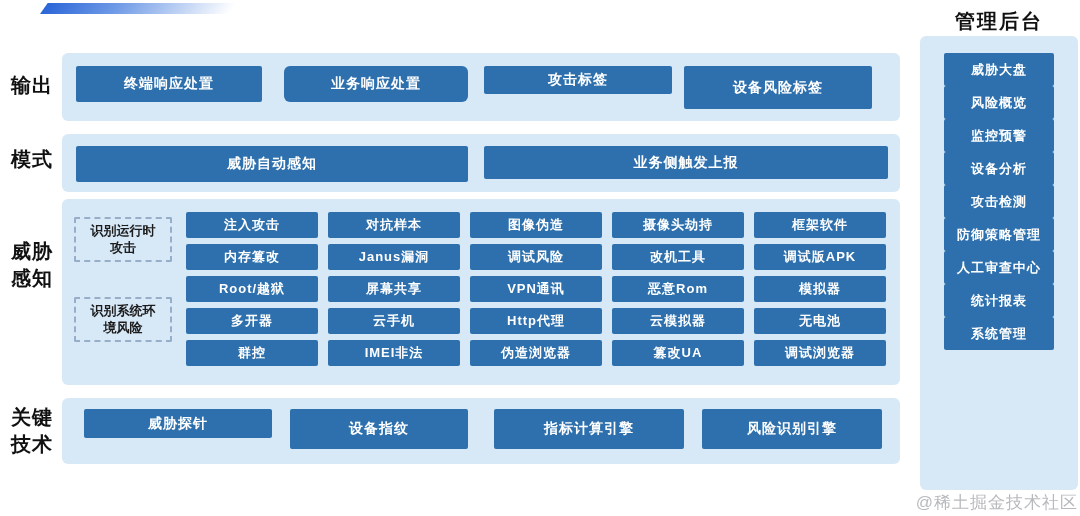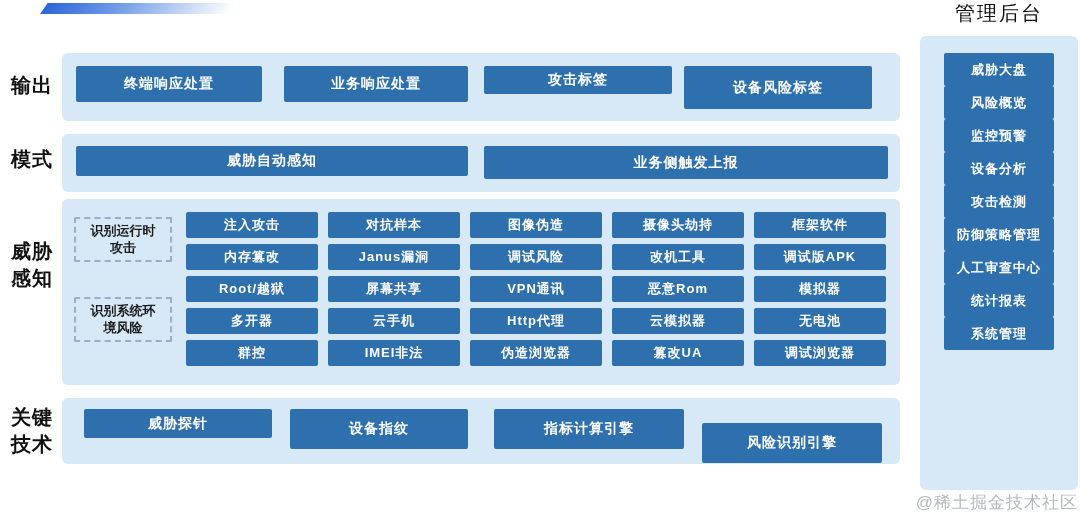--- a/index.html
+++ b/index.html
@@ -30,22 +30,22 @@
     border:2px dashed #97aec8;border-radius:2px;display:flex;flex-direction:column;
     align-items:center;justify-content:center;color:#1c1c1c;font-size:13px;
     font-weight:bold;line-height:1.3;}
 
   .threat-grid{position:absolute;left:124px;top:13px;width:700px;
     display:grid;grid-template-columns:repeat(5,132px);column-gap:10px;row-gap:6px;}
   .grid-btn{height:26px;background:var(--btn-blue);color:#fff;font-weight:bold;
     font-size:13px;display:flex;align-items:center;justify-content:center;
     border-radius:2px;letter-spacing:1px;}
 
-  .admin-title{position:absolute;left:920px;top:0;width:158px;text-align:center;
-    color:var(--label-black);font-weight:400;font-size:20px;letter-spacing:2px;}
+  .admin-title{position:absolute;left:920px;top:8px;width:158px;text-align:center;
+    color:var(--label-black);font-weight:700;font-size:20px;letter-spacing:2px;}
   .admin-panel{left:920px;top:36px;width:158px;height:454px;
     display:flex;flex-direction:column;padding:17px 24px 8px 24px;}
   .admin-btn{height:33px;min-height:33px;background:var(--btn-blue);color:#fff;
     font-weight:bold;font-size:13px;display:flex;align-items:center;justify-content:center;
     border-radius:2px;letter-spacing:1px;}
 
   .watermark{position:absolute;right:2px;bottom:2px;font-size:17px;
     color:var(--watermark-gray);letter-spacing:1px;}
 </style>
 </head>
@@ -65,27 +65,27 @@
     <span style="display:block">威胁</span>
     <span style="display:block">感知</span>
   </div>
   <div class="side-label" style="top:404px;">
     <span style="display:block">关键</span>
     <span style="display:block">技术</span>
   </div>
 
   <div class="panel panel-main" style="top:53px;height:68px;">
     <div class="btn" style="left:14px;top:13px;width:186px;height:36px;">终端响应处置</div>
-    <div class="btn" style="left:222px;top:13px;width:184px;height:36px;">业务响应处置</div>
+    <div class="btn" style="left:222px;top:13px;width:184px;height:36px;border-radius:6px;">业务响应处置</div>
     <div class="btn" style="left:422px;top:13px;width:188px;height:28px;">攻击标签</div>
     <div class="btn" style="left:622px;top:13px;width:188px;height:43px;">设备风险标签</div>
   </div>
 
   <div class="panel panel-main" style="top:134px;height:58px;">
-    <div class="btn" style="left:14px;top:12px;width:392px;height:30px;">威胁自动感知</div>
+    <div class="btn" style="left:14px;top:12px;width:392px;height:36px;">威胁自动感知</div>
     <div class="btn" style="left:422px;top:12px;width:404px;height:33px;">业务侧触发上报</div>
   </div>
 
   <div class="panel panel-main" style="top:199px;height:186px;">
     <div class="dashed-box" style="top:18px;">
       <span>识别运行时</span>
       <span>攻击</span>
     </div>
     <div class="dashed-box" style="top:98px;">
       <span>识别系统环</span>
@@ -122,21 +122,21 @@
       <div class="grid-btn">伪造浏览器</div>
       <div class="grid-btn">篡改UA</div>
       <div class="grid-btn">调试浏览器</div>
     </div>
   </div>
 
   <div class="panel panel-main" style="top:398px;height:66px;">
     <div class="btn" style="left:22px;top:11px;width:188px;height:29px;">威胁探针</div>
     <div class="btn" style="left:228px;top:11px;width:178px;height:40px;">设备指纹</div>
     <div class="btn" style="left:432px;top:11px;width:190px;height:40px;">指标计算引擎</div>
-    <div class="btn" style="left:640px;top:11px;width:180px;height:40px;margin-top:14px;">风险识别引擎</div>
+    <div class="btn" style="left:640px;top:11px;width:180px;height:40px;">风险识别引擎</div>
   </div>
 
   <div class="admin-title">管理后台</div>
   <div class="panel admin-panel">
     <div class="admin-btn">威胁大盘</div>
     <div class="admin-btn">风险概览</div>
     <div class="admin-btn">监控预警</div>
     <div class="admin-btn">设备分析</div>
     <div class="admin-btn">攻击检测</div>
     <div class="admin-btn">防御策略管理</div>

